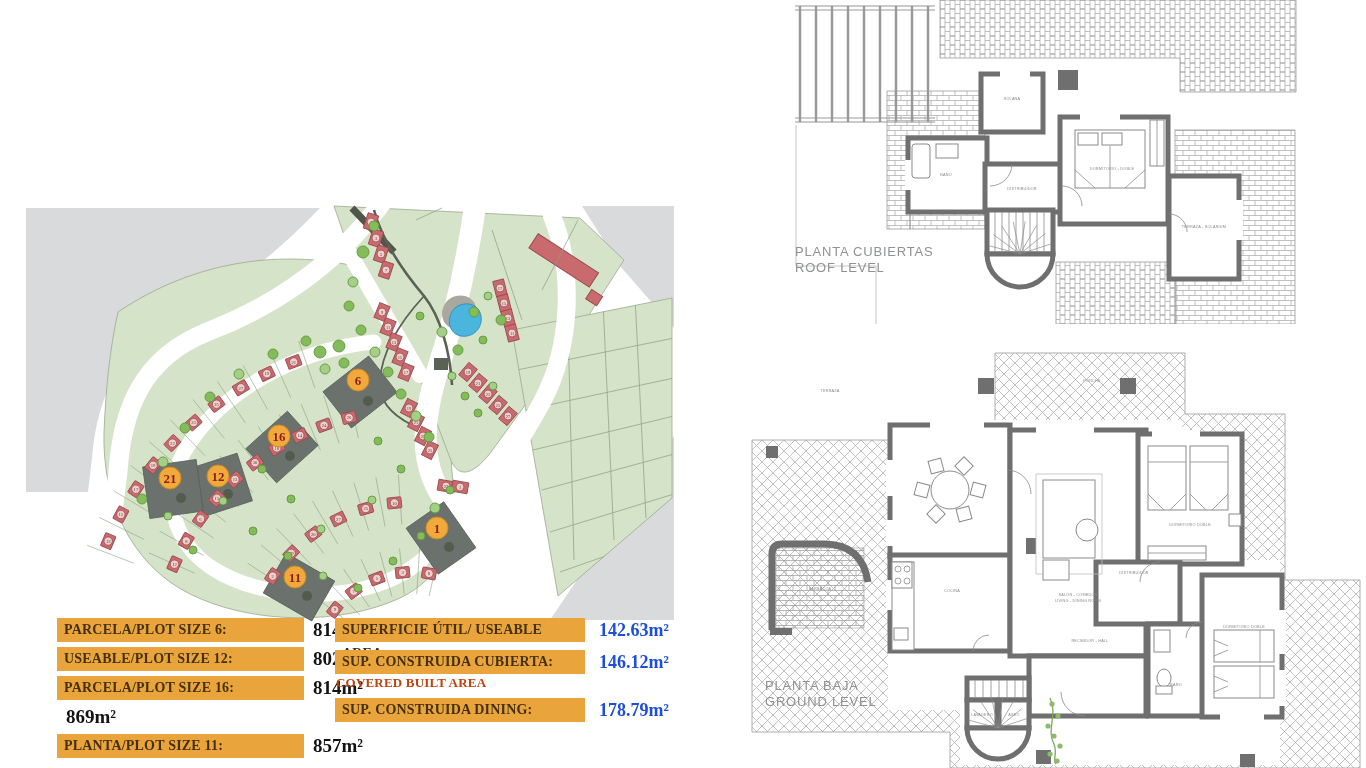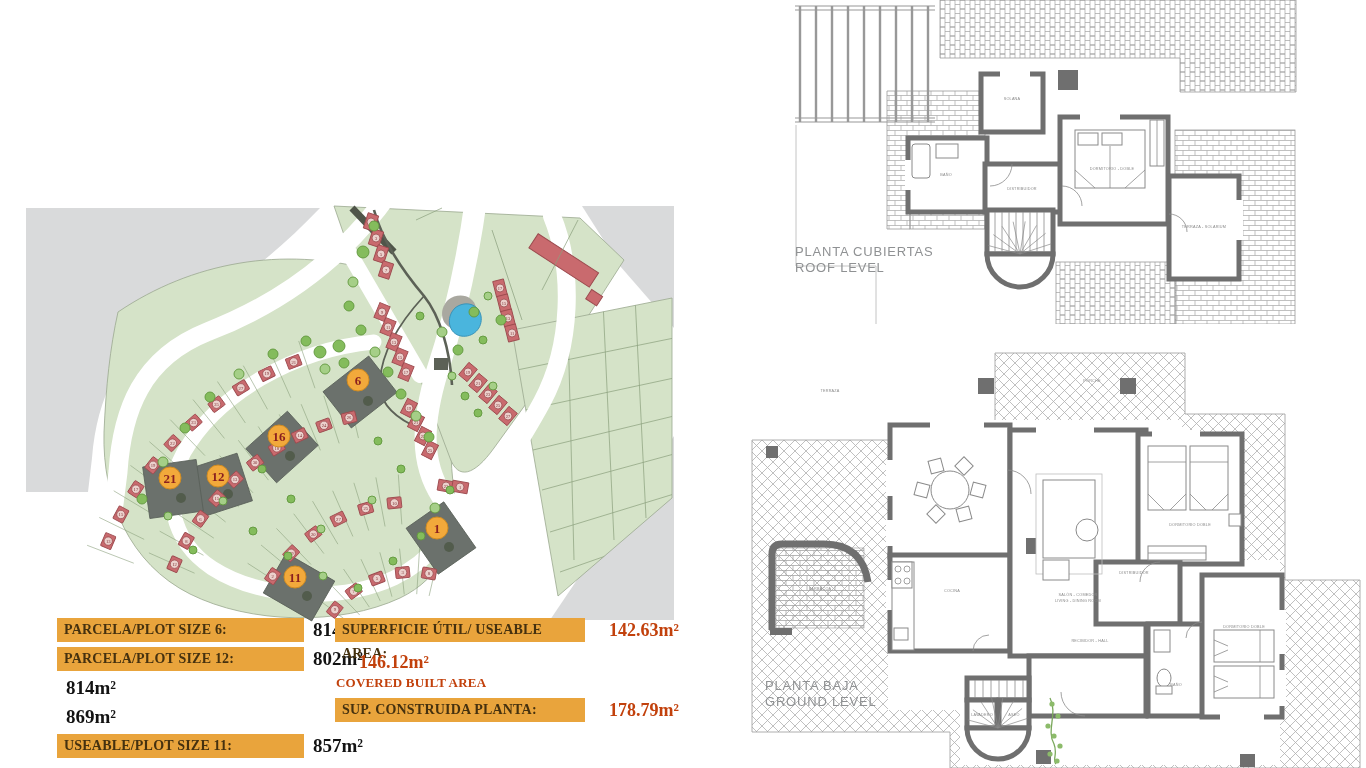--- a/index.html
+++ b/index.html
@@ -12,21 +12,21 @@
 
   .plots-table{position:absolute;left:57px;top:618px;width:345px;}
   .areas-table{position:absolute;left:335px;top:618px;width:370px;}
   .prow,.arow-bar{display:flex;align-items:flex-end;}
   .prow{margin-bottom:5px;height:24px;}
   .pbar{width:247px;background:#e9a43c;color:#45310f;font-weight:bold;font-size:14px;
         line-height:24px;padding-left:7px;letter-spacing:.2px;box-sizing:border-box;}
   .pval{font-weight:bold;font-size:19px;color:#131313;line-height:24px;padding-left:9px;white-space:nowrap;}
   .abar{width:250px;background:#e9a43c;color:#45310f;font-weight:bold;font-size:14px;
         line-height:24px;padding-left:7px;letter-spacing:.2px;box-sizing:border-box;height:24px;}
-  .aval{font-weight:bold;font-size:18px;color:#c2410c;line-height:24px;padding-left:24px;white-space:nowrap;}
+  .aval{font-weight:bold;font-size:18px;color:#1d4ed8;line-height:24px;padding-left:14px;white-space:nowrap;}
   .asub{font-weight:bold;font-size:13px;color:#c2410c;line-height:15px;margin:1px 0 0 1px;letter-spacing:.2px;}
   .arow{margin-bottom:8px;}
   .plan-title{font-family:"Liberation Sans",sans-serif;fill:#8f9193;font-size:13px;letter-spacing:.8px;}
   .room-label{font-family:"Liberation Sans",sans-serif;fill:#8a8a8a;font-size:3.8px;letter-spacing:.2px;text-anchor:middle;}
   #g-plotlines line{stroke:#8ba07d;stroke-width:.7;opacity:.85;}
   .gridline{stroke:#8ba07d;stroke-width:.8;opacity:.9;fill:none;}
   .wallroom{fill:#ffffff;stroke:#6f6f6f;stroke-width:5;}
   .furn{fill:#ffffff;stroke:#8a8a8a;stroke-width:1;}
   .furnln{stroke:#8a8a8a;stroke-width:.8;fill:none;}
   .win{fill:#ffffff;stroke:none;}
@@ -601,51 +601,53 @@
         </g>
       </g>
   </svg>
 
   <div class="plots-table">
     <div class="prow">
         <div class="pbar">PARCELA/PLOT SIZE 6:</div>
         <div class="pval">814m²</div>
       </div>
     <div class="prow">
-        <div class="pbar">PARCELA/PLOT SIZE 12:</div>
+        <div class="pbar">USEABLE/PLOT SIZE 12:</div>
         <div class="pval">802m²</div>
       </div>
     <div class="prow">
+        <div class="pbar">PARCELA/PLOT SIZE 16:</div>
         <div class="pval">814m²</div>
       </div>
     <div class="prow">
         <div class="pval">869m²</div>
       </div>
     <div class="prow">
-        <div class="pbar">USEABLE/PLOT SIZE 11:</div>
+        <div class="pbar">PLANTA/PLOT SIZE 11:</div>
         <div class="pval">857m²</div>
       </div>
   </div>
 
   <div class="areas-table">
     <div class="arow">
       <div class="arow-bar">
           <div class="abar">SUPERFICIE ÚTIL/ USEABLE AREA:</div>
           <div class="aval">142.63m²</div>
         </div>
     </div>
     <div class="arow">
       <div class="arow-bar">
+          <div class="abar">SUP. CONSTRUIDA CUBIERTA:</div>
           <div class="aval">146.12m²</div>
         </div>
       <div class="asub">COVERED BUILT AREA</div>
     </div>
     <div class="arow">
       <div class="arow-bar">
-          <div class="abar">SUP. CONSTRUIDA PLANTA:</div>
+          <div class="abar">SUP. CONSTRUIDA DINING:</div>
           <div class="aval">178.79m²</div>
         </div>
     </div>
   </div>
 
   <svg id="roof" width="606" height="324" viewBox="0 0 606 324">
     <defs>
       <pattern id="tileV" width="10" height="9" patternUnits="userSpaceOnUse">
         <path d="M0,0V9 M5,0V9 M10,0V9 M0,0.4H5 M5,4.5H10 M0,8.6H5" stroke="#a2a2a2" stroke-width="0.7" fill="none"></path>
       </pattern>

